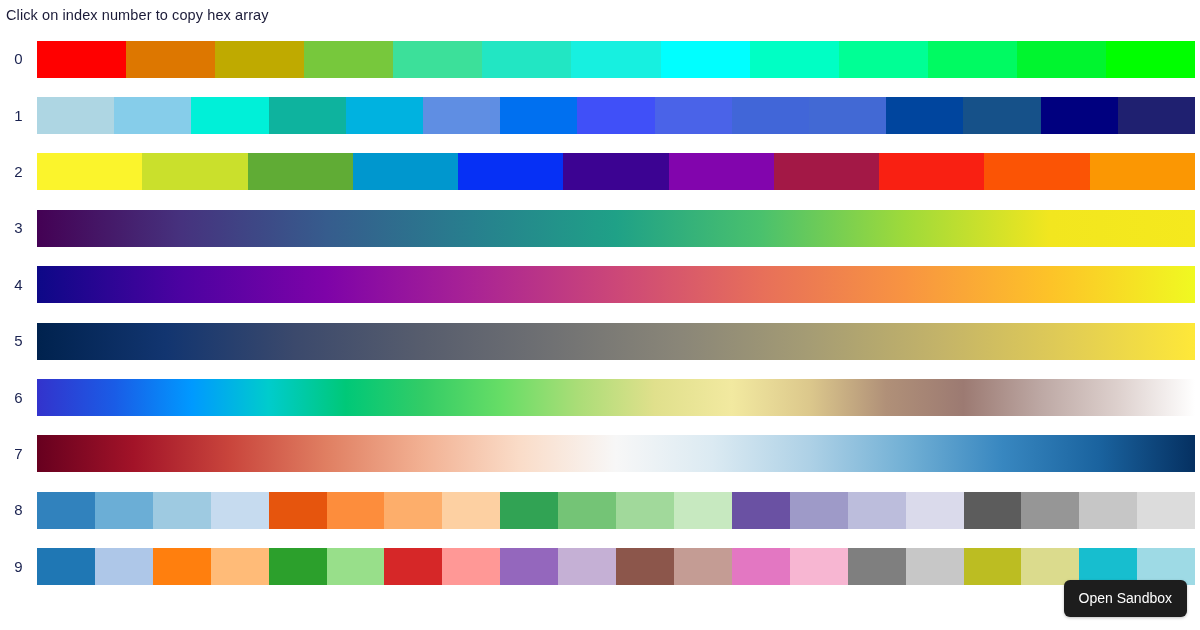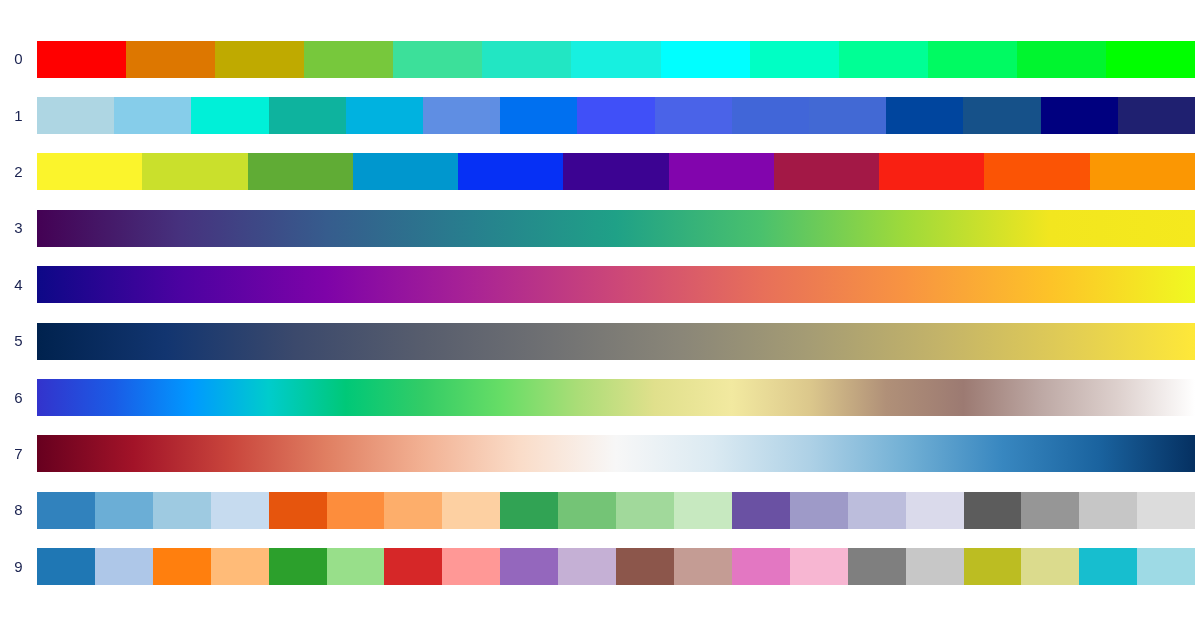--- a/index.html
+++ b/index.html
@@ -87,20 +87,21 @@
     white-space: nowrap;
     z-index: 20;
     box-shadow: 0 1px 3px rgba(0,0,0,0.25);
   }
 </style>
 </head>
 <body>
 
 <div id="app">
 
+  <div class="instruction">Click on index number to copy hex array</div>
 
   <div class="palette-list" id="palette-list">
       <div class="palette-row">
         <div class="row-index">0</div>
         <div class="row-bar">
           <div class="swatch" title="#ff0000" style="background: rgb(255, 0, 0);"></div>
           <div class="swatch" title="#dd7700" style="background: rgb(221, 119, 0);"></div>
           <div class="swatch" title="#bfaa00" style="background: rgb(191, 170, 0);"></div>
           <div class="swatch" title="#77c83c" style="background: rgb(119, 200, 60);"></div>
           <div class="swatch" title="#3ce09a" style="background: rgb(60, 224, 154);"></div>
@@ -225,14 +226,15 @@
           <div class="swatch" title="#7f7f7f" style="background: rgb(127, 127, 127);"></div>
           <div class="swatch" title="#c7c7c7" style="background: rgb(199, 199, 199);"></div>
           <div class="swatch" title="#bcbd22" style="background: rgb(188, 189, 34);"></div>
           <div class="swatch" title="#dbdb8d" style="background: rgb(219, 219, 141);"></div>
           <div class="swatch" title="#17becf" style="background: rgb(23, 190, 207);"></div>
           <div class="swatch" title="#9edae5" style="background: rgb(158, 218, 229);"></div>
         </div>
       </div>
     </div>
 
+  <button class="sandbox-button">Open Sandbox</button>
 
 </div>
 
 </body></html>

